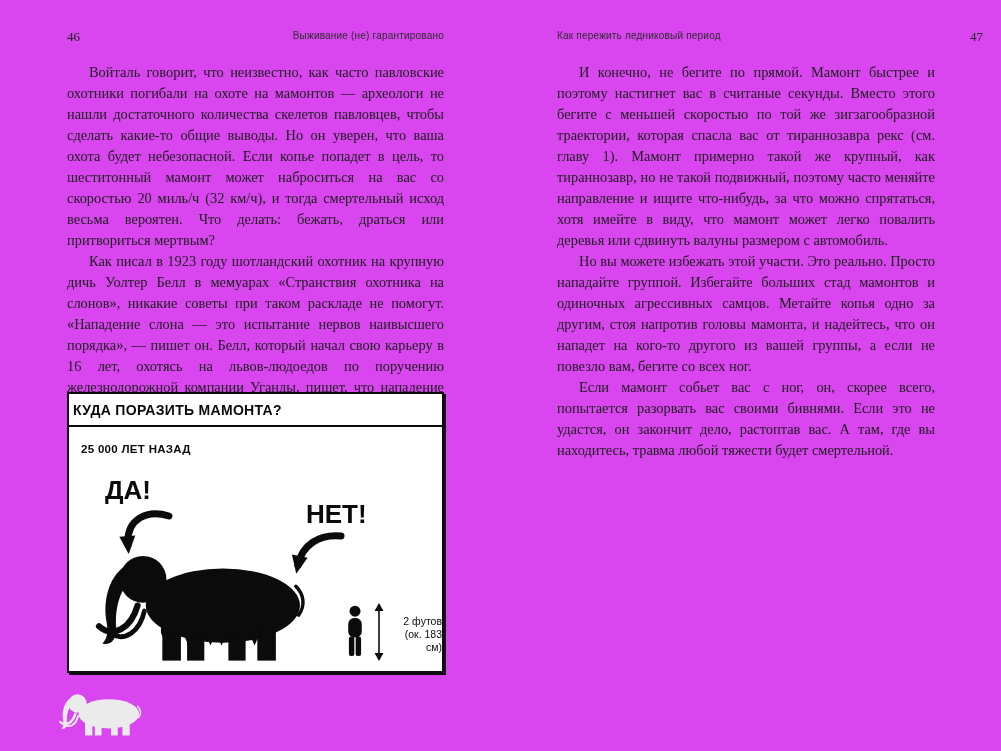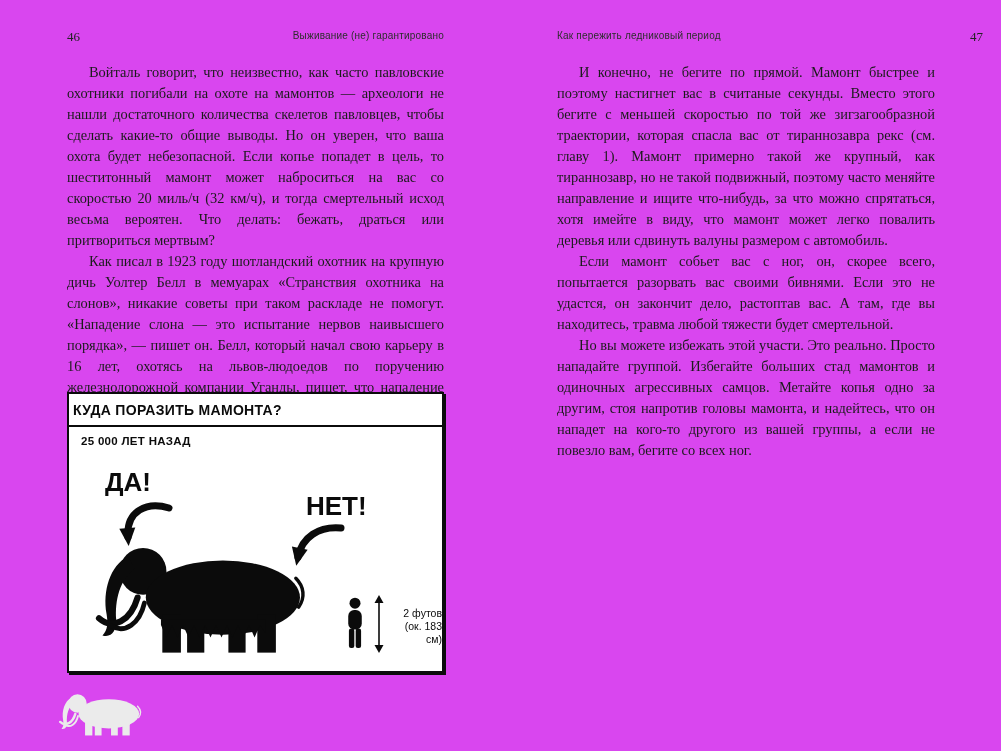--- a/index.html
+++ b/index.html
@@ -12,21 +12,21 @@
   .col{position:absolute;top:62px;width:377px;text-align:justify;
        font-size:14.4px;line-height:21px;}
   .col p{margin:0;text-indent:22px;}
   .col p.noindent{text-indent:0;}
   
   .figbox{position:absolute;left:67px;top:392px;width:377px;height:281px;
           box-sizing:border-box;border:2px solid #0b0b0b;background:#fff;
           box-shadow:2px 2px 0 #0b0b0b;font-family:"Liberation Sans", sans-serif;}
   .fig-header{border-bottom:2px solid #0b0b0b;padding:8px 4px 7px;
               font-weight:bold;font-size:14px;letter-spacing:.3px;color:#0b0b0b;}
-  .fig-era{padding:8px 12px 0;font-weight:bold;font-size:11.5px;color:#0b0b0b;letter-spacing:.3px;}
+  .fig-era{padding:16px 12px 0;font-weight:bold;font-size:11.5px;color:#0b0b0b;letter-spacing:.3px;}
   .fig-canvas{position:relative;height:218px;margin-top:2px;text-align:right;}
   .fig-label{position:absolute;font-weight:bold;font-size:26px;color:#0b0b0b;
              font-family:"Liberation Sans", sans-serif;}
   .abs{position:absolute;}
   .mam-fill{fill:#0b0b0b;}
   .mam-stroke{fill:none;stroke:#0b0b0b;stroke-linecap:round;}
   .wm-fill{fill:#ebebeb;}
   .wm-stroke{fill:none;stroke:#ebebeb;stroke-linecap:round;}
   .arrow-path{fill:none;stroke:#0b0b0b;stroke-width:7;stroke-linecap:round;}
   .measure-label{position:absolute;font-family:"Liberation Sans", sans-serif;
@@ -43,22 +43,22 @@
   <div class="runhead" style="left:557px;text-align:right;">Как пережить ледниковый период</div>
   <div class="pagenum" style="left:576px;width:378px;text-align:right;padding-left:29px;">47</div>
 
   <div class="col" style="left:67px;">
     <p>Войталь говорит, что неизвестно, как часто павловские охотники погибали на охоте на мамонтов — археологи не нашли достаточного количества скелетов павловцев, чтобы сделать какие-то общие выводы. Но он уверен, что ваша охота будет небезопасной. Если копье попадет в цель, то шеститонный мамонт может наброситься на вас со скоростью 20 миль/ч (32 км/ч), и тогда смертельный исход весьма вероятен. Что делать: бежать, драться или притвориться мертвым?</p>
     <p>Как писал в 1923 году шотландский охотник на крупную дичь Уолтер Белл в мемуарах «Странствия охотника на слонов», никакие советы при таком раскладе не помогут. «Нападение слона — это испытание нервов наивысшего порядка», — пишет он. Белл, который начал свою карьеру в 16 лет, охотясь на львов-людоедов по поручению железнодорожной компании Уганды, пишет, что нападение слона настолько страшно, что любые инструкции, которые он передает своим читателям, скорее всего, бесполезны, поскольку «вы все равно</p>
   </div>
 
   <div class="col" style="left:557px;width:378px;">
     <p>И конечно, не бегите по прямой. Мамонт быстрее и поэтому настигнет вас в считаные секунды. Вместо этого бегите с меньшей скоростью по той же зигзагообразной траектории, которая спасла вас от тираннозавра рекс (см. главу 1). Мамонт примерно такой же крупный, как тираннозавр, но не такой подвижный, поэтому часто меняйте направление и ищите что-нибудь, за что можно спрятаться, хотя имейте в виду, что мамонт может легко повалить деревья или сдвинуть валуны размером с автомобиль.</p>
+    <p>Но вы можете избежать этой участи. Это реально. Просто нападайте группой. Избегайте больших стад мамонтов и одиночных агрессивных самцов. Метайте копья одно за другим, стоя напротив головы мамонта, и надейтесь, что он нападет на кого-то другого из вашей группы, а если не повезло вам, бегите со всех ног.</p>
     <p>Если мамонт собьет вас с ног, он, скорее всего, попытается разорвать вас своими бивнями. Если это не удастся, он закончит дело, растоптав вас. А там, где вы находитесь, травма любой тяжести будет смертельной.</p>
-    <p>Но вы можете избежать этой участи. Это реально. Просто нападайте группой. Избегайте больших стад мамонтов и одиночных агрессивных самцов. Метайте копья одно за другим, стоя напротив головы мамонта, и надейтесь, что он нападет на кого-то другого из вашей группы, а если не повезло вам, бегите со всех ног.</p>
   </div>
 
   <div class="figbox">
     <div class="fig-header">КУДА ПОРАЗИТЬ МАМОНТА?</div>
     <div class="fig-era">25 000 ЛЕТ НАЗАД</div>
 
     <div class="fig-canvas">
 
       <div class="fig-label" style="left:36px;top:18px;">ДА!</div>
       <div class="fig-label" style="left:237px;top:42px;">НЕТ!</div>

